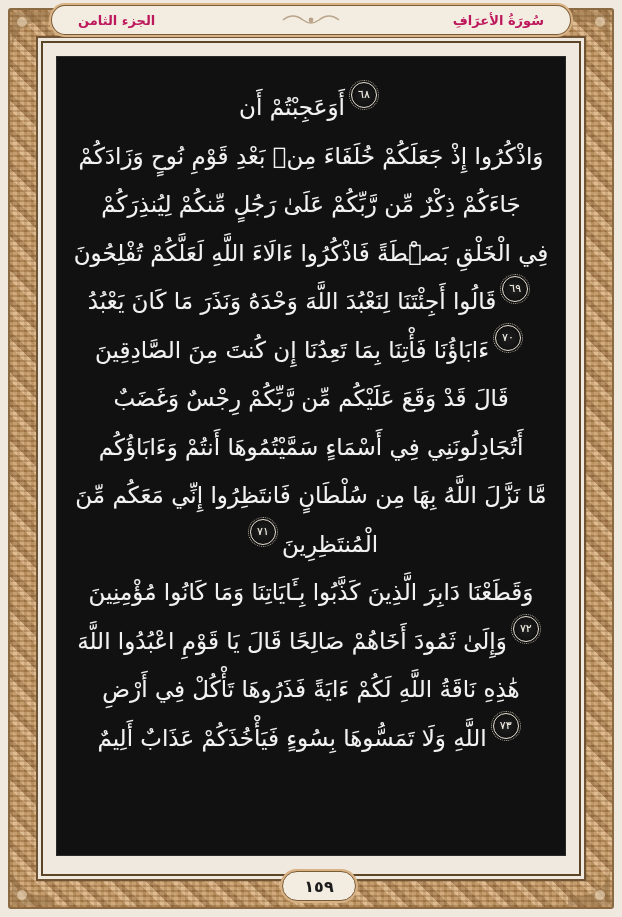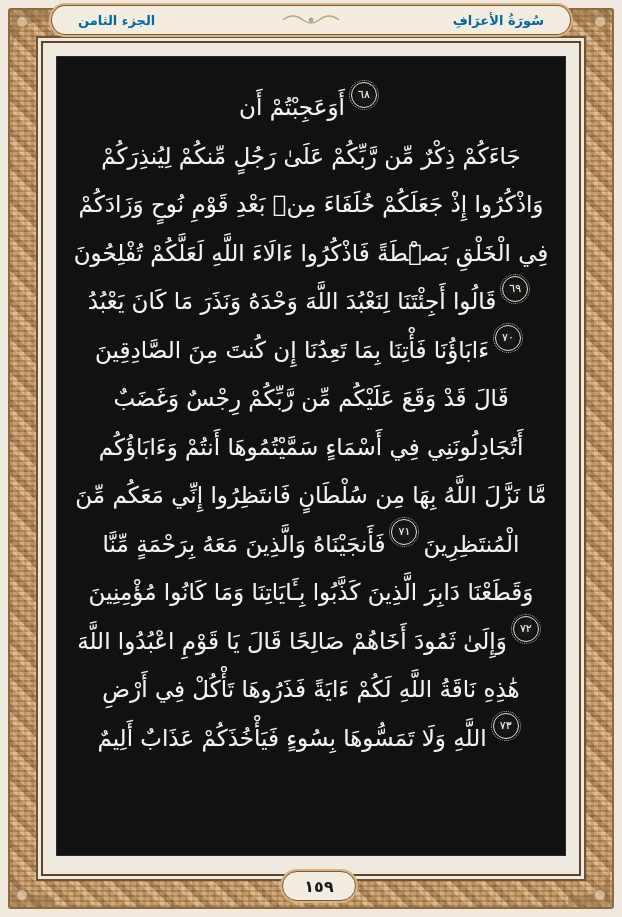--- a/index.html
+++ b/index.html
@@ -71,21 +71,21 @@
     display: flex;
     align-items: center;
     justify-content: space-between;
     padding: 0 26px;
     box-shadow: 0 0 0 2px #d8b184;
   }
   .cartouche .juz,
   .cartouche .surah {
     font-family: "DejaVu Sans", sans-serif;
     font-size: 13px;
-    color: #0369a1;
+    color: #be185d;
     direction: rtl;
     white-space: nowrap;
     font-weight: bold;
   }
   .cartouche .ornament-mid {
     position: absolute;
     left: 50%;
     top: 50%;
     transform: translate(-50%, -50%);
     width: 60px;
@@ -232,25 +232,25 @@
   </div>
 
   <div class="text-block">
 
     <div class="line">
       <span class="ayah-mark">٦٨</span>
       <span class="txt">أَوَعَجِبْتُمْ أَن</span>
     </div>
 
     <div class="line">
+      <span class="txt">وَاذْكُرُوا إِذْ جَعَلَكُمْ خُلَفَاءَ مِنۢ بَعْدِ قَوْمِ نُوحٍ وَزَادَكُمْ</span>
+    </div>
+
+    <div class="line">
       <span class="txt">جَاءَكُمْ ذِكْرٌ مِّن رَّبِّكُمْ عَلَىٰ رَجُلٍ مِّنكُمْ لِيُنذِرَكُمْ</span>
-    </div>
-
-    <div class="line">
-      <span class="txt">وَاذْكُرُوا إِذْ جَعَلَكُمْ خُلَفَاءَ مِنۢ بَعْدِ قَوْمِ نُوحٍ وَزَادَكُمْ</span>
     </div>
 
     <div class="line">
       <span class="txt">فِي الْخَلْقِ بَصْۜطَةً فَاذْكُرُوا ءَالَاءَ اللَّهِ لَعَلَّكُمْ تُفْلِحُونَ</span>
     </div>
 
     <div class="line">
       <span class="ayah-mark">٦٩</span>
       <span class="txt">قَالُوا أَجِئْتَنَا لِنَعْبُدَ اللَّهَ وَحْدَهُ وَنَذَرَ مَا كَانَ يَعْبُدُ</span>
     </div>
@@ -268,21 +268,20 @@
       <span class="txt">أَتُجَادِلُونَنِي فِي أَسْمَاءٍ سَمَّيْتُمُوهَا أَنتُمْ وَءَابَاؤُكُم</span>
     </div>
 
     <div class="line">
       <span class="txt">مَّا نَزَّلَ اللَّهُ بِهَا مِن سُلْطَانٍ فَانتَظِرُوا إِنِّي مَعَكُم مِّنَ</span>
     </div>
 
     <div class="line">
       <span class="txt">الْمُنتَظِرِينَ</span>
       <span class="ayah-mark">٧١</span>
-      <span class="txt">فَأَنجَيْنَاهُ وَالَّذِينَ مَعَهُ بِرَحْمَةٍ مِّنَّا</span>
     </div>
 
     <div class="line">
       <span class="txt">وَقَطَعْنَا دَابِرَ الَّذِينَ كَذَّبُوا بِـَٔايَاتِنَا وَمَا كَانُوا مُؤْمِنِينَ</span>
     </div>
 
     <div class="line">
       <span class="ayah-mark">٧٢</span>
       <span class="txt">وَإِلَىٰ ثَمُودَ أَخَاهُمْ صَالِحًا قَالَ يَا قَوْمِ اعْبُدُوا اللَّهَ</span>
     </div>

